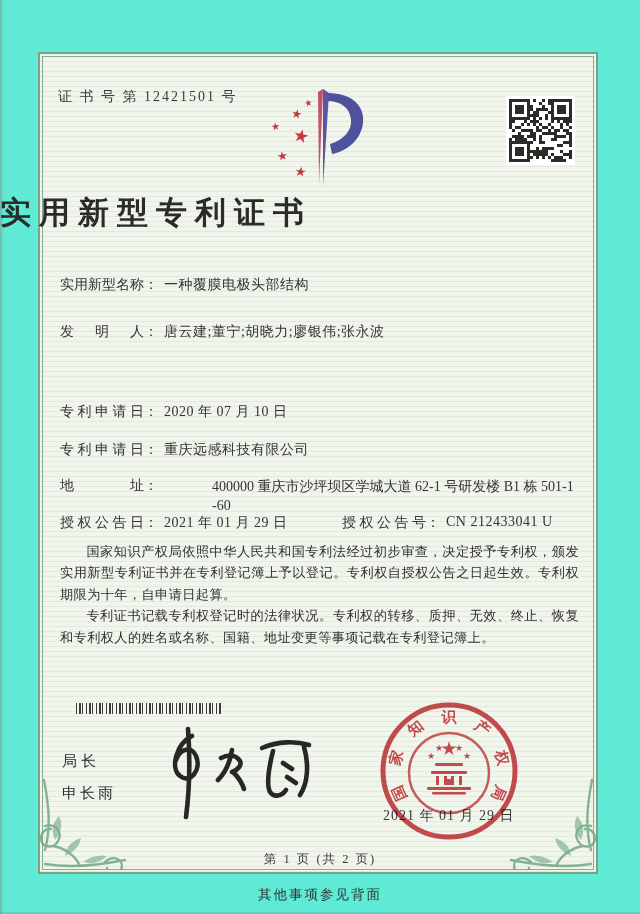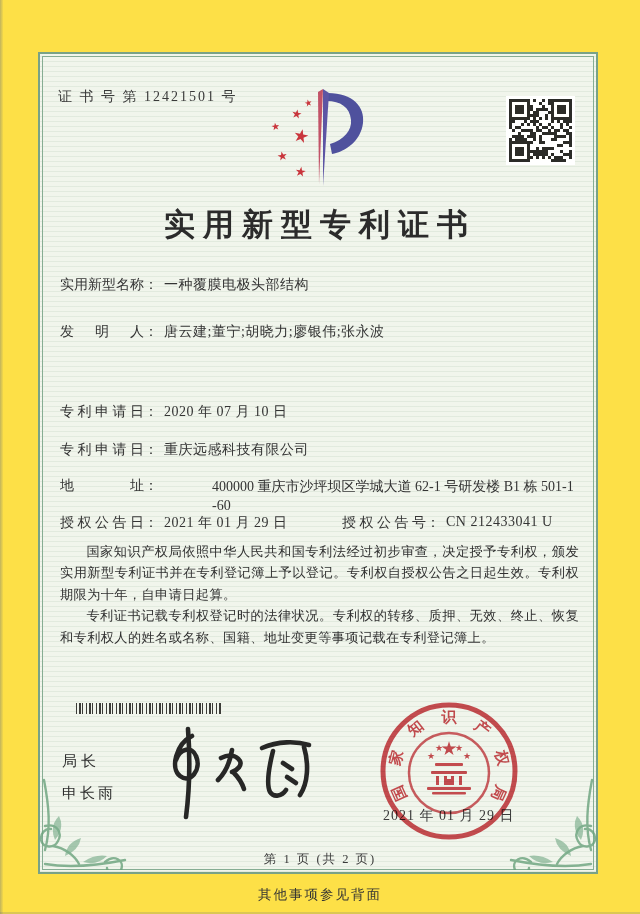--- a/index.html
+++ b/index.html
@@ -1,18 +1,18 @@
 <!DOCTYPE html>
 <html><head>
 <meta charset="utf-8">
 <style>
   html,body{margin:0;padding:0;background:#ffffff;}
   .page{
     position:relative;width:640px;height:914px;overflow:hidden;
-    background:#fde047;
+    background:#5eead4;
     font-family:"Liberation Serif","DejaVu Serif",serif;
     color:#2e2e2e;
   }
   .scan-edge-left{position:absolute;left:0;top:0;width:3px;height:100%;
     background:linear-gradient(90deg,rgba(120,125,118,.45),rgba(120,125,118,.08));}
   .scan-edge-bottom{position:absolute;left:0;bottom:0;width:100%;height:2px;
     background:rgba(120,125,118,.25);}
   
   .frame{
     position:absolute;left:38px;top:52px;width:556px;height:818px;
@@ -22,21 +22,21 @@
       rgba(122,162,128,.13) 0px, rgba(122,162,128,.13) 1px,
       rgba(255,255,255,0) 1px, rgba(255,255,255,0) 5px);
   }
   .frame::after{content:"";position:absolute;inset:2px;border:1px solid #86ad93;pointer-events:none;}
   .flourish{position:absolute;z-index:1;}
   
   .cert-no{position:absolute;left:58px;top:88px;font-size:14px;letter-spacing:2px;color:#3a3a3a;z-index:2;}
   .logo{position:absolute;left:252px;top:80px;z-index:2;}
   .qr{position:absolute;left:506px;top:96px;width:69px;height:69px;background:#fff;padding:0;z-index:2;}
   .title{
-    position:absolute;left:0;top:204px;width:100%;text-align:center;
+    position:absolute;left:0;top:192px;width:100%;
     font-size:31px;font-weight:bold;letter-spacing:8px;color:#2b2b2b;z-index:2;
   }
   
   .row{position:absolute;left:60px;font-size:14px;color:#343434;z-index:2;white-space:nowrap;}
   .flabel{display:inline-block;width:84px;text-align:justify;text-align-last:justify;vertical-align:top;}
   .fcolon{display:inline-block;vertical-align:top;margin-right:6px;}
   .fvalue{display:inline-block;vertical-align:top;letter-spacing:.5px;}
   .addr-val{display:inline-block;vertical-align:top;white-space:normal;width:445px;line-height:19px;margin-left:48px;}
   .grant2{position:absolute;left:282px;top:0;}
   

